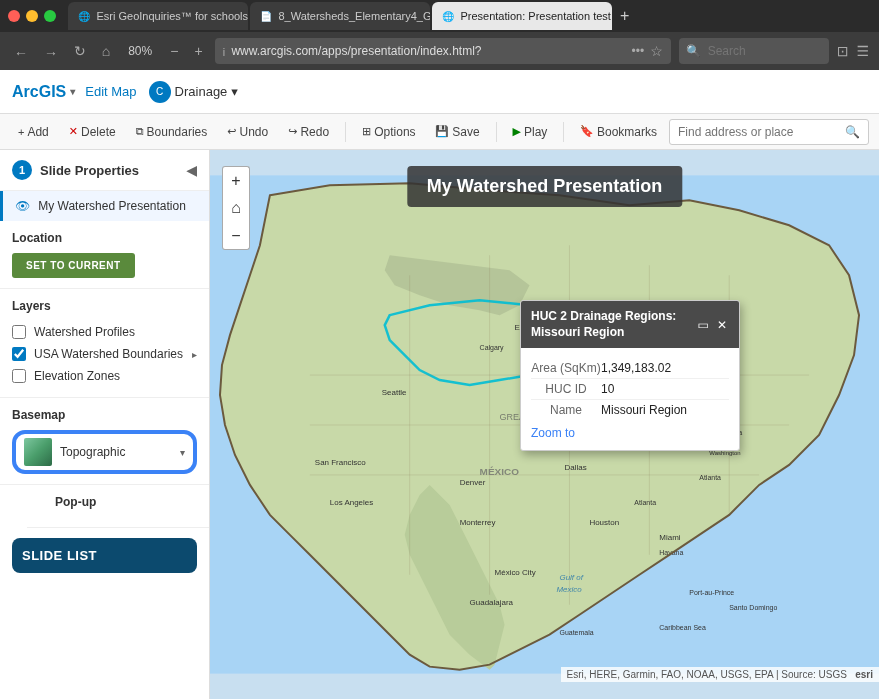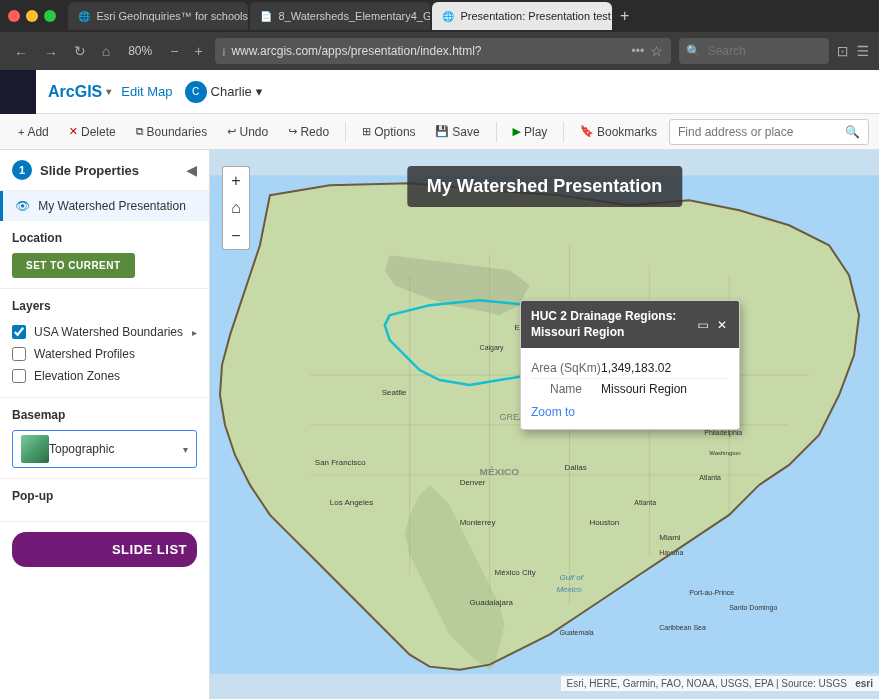--- a/index.html
+++ b/index.html
@@ -25,21 +25,21 @@
     .address-bar { flex: 1; display: flex; align-items: center; background: #555; border-radius: 4px; height: 26px; padding: 0 8px; gap: 6px; }
     .address-bar-url { color: #ddd; font-size: 12px; flex: 1; }
     .address-more { color: #aaa; font-size: 12px; }
     .address-star { color: #aaa; font-size: 14px; }
     .search-bar { display: flex; align-items: center; background: #555; border-radius: 4px; height: 26px; padding: 0 8px; gap: 6px; width: 150px; }
     .search-input { background: none; border: none; color: #ddd; font-size: 12px; flex: 1; outline: none; }
     .search-icon { color: #aaa; font-size: 12px; }
     .browser-icon-btn { background: none; border: none; color: #aaa; font-size: 14px; cursor: pointer; }
 
     
-    .app-header { display: flex; align-items: center; height: 44px; background: #fff; border-bottom: 1px solid #ddd; padding: 0 12px; gap: 10px; margin-left: 36px; }
+    .app-header { display: flex; align-items: center; height: 44px; background: #fff; border-bottom: 1px solid #ddd; padding: 0 12px; gap: 10px; }
     .app-logo { font-size: 16px; font-weight: bold; color: #0079c1; display: flex; align-items: center; gap: 4px; }
     .app-logo-arrow { font-size: 10px; color: #666; }
     .app-title { font-size: 14px; color: #333; flex: 1; }
     .header-actions { display: flex; align-items: center; gap: 12px; }
     .edit-map-btn { color: #0079c1; font-size: 13px; cursor: pointer; }
     .user-btn { display: flex; align-items: center; gap: 4px; color: #333; font-size: 13px; cursor: pointer; background: none; border: none; }
     .user-icon { background: #0079c1; color: white; width: 22px; height: 22px; border-radius: 50%; display: flex; align-items: center; justify-content: center; font-size: 10px; }
 
     
     .toolbar { display: flex; align-items: center; height: 36px; background: #f8f8f8; border-bottom: 1px solid #ddd; padding: 0 10px; gap: 4px; }
@@ -68,29 +68,29 @@
     .section-title { font-size: 12px; font-weight: 600; color: #333; margin-bottom: 8px; }
     .set-current-btn { background: #5a8a3c; color: white; border: none; padding: 7px 14px; border-radius: 3px; font-size: 10px; font-weight: bold; cursor: pointer; letter-spacing: 0.5px; }
 
     .layers-section { padding: 10px 12px; border-bottom: 1px solid #eee; }
     .layer-item { display: flex; align-items: center; padding: 4px 0; gap: 8px; }
     .layer-checkbox { width: 14px; height: 14px; accent-color: #0079c1; }
     .layer-label { font-size: 12px; color: #333; flex: 1; }
     .layer-arrow { color: #666; font-size: 10px; }
 
     .basemap-section { padding: 10px 12px; border-bottom: 1px solid #eee; }
-    .basemap-selector { display: flex; align-items: center; border: 1px solid #3b82f6; border-radius: 3px; padding: 4px 8px; cursor: pointer; gap: 0; }
+    .basemap-selector { display: flex; align-items: center; border: 4px solid #3b82f6; border-radius: 13px; padding: 4px 8px; cursor: pointer; gap: 8px; }
     .basemap-thumb { width: 28px; height: 28px; background: linear-gradient(135deg, #7ec8a0 0%, #4a9e6b 50%, #2d6b47 100%); border-radius: 2px; }
     .basemap-name { font-size: 12px; color: #333; flex: 1; }
     .basemap-arrow { color: #666; font-size: 10px; }
 
-    .popup-section { padding: 10px 12px; border-bottom: 1px solid #eee; }
+    .popup-section { padding: 10px 28px; border-bottom: 1px solid #eee; margin-left: 27px; }
     .popup-text { font-size: 12px; color: #555; line-height: 1.4; }
 
-    .slide-list-btn { margin: 10px 12px; background: #701a75; color: white; border: none; padding: 10px; border-radius: 14px; font-size: 13px; font-weight: bold; cursor: pointer; text-align: right; width: calc(100% - 24px); letter-spacing: 0.5px; }
+    .slide-list-btn { margin: 10px 12px; background: #0c4a6e; color: white; border: none; padding: 10px; border-radius: 8px; font-size: 13px; font-weight: bold; cursor: pointer; text-align: left; width: calc(100% - 24px); letter-spacing: 0.5px; }
 
     
     .map-area { flex: 1; position: relative; overflow: hidden; }
     .map-bg { width: 100%; height: 100%; background: #c8dff0; position: relative; }
 
     
     .map-svg { position: absolute; top: 0; left: 0; width: 100%; height: 100%; }
 
     
     .map-title { position: absolute; top: 16px; left: 50%; transform: translateX(-50%); background: rgba(50,50,50,0.85); color: white; padding: 10px 20px; border-radius: 4px; font-size: 18px; font-weight: bold; white-space: nowrap; z-index: 10; }
@@ -109,21 +109,21 @@
     .popup-controls { display: flex; gap: 4px; }
     .popup-ctrl { background: none; border: none; color: white; cursor: pointer; font-size: 12px; padding: 0 2px; }
     .popup-body { padding: 10px; }
     .popup-row { display: flex; padding: 3px 0; border-bottom: 1px solid #f0f0f0; }
     .popup-row:last-of-type { border-bottom: none; }
     .popup-key { color: #666; width: 70px; flex-shrink: 0; text-align: center; }
     .popup-val { color: #222; font-weight: 500; }
     .popup-link { color: #3b82f6; text-decoration: none; cursor: pointer; display: block; margin-top: 6px; }
 
     
-    .map-attribution { position: absolute; bottom: 8px; right: 0; background: rgba(255,255,255,0.8); font-size: 10px; color: #555; padding: 2px 6px; }
+    .map-attribution { position: absolute; bottom: 17px; right: 0; background: rgba(255,255,255,0.8); font-size: 10px; color: #555; padding: 2px 6px; }
   </style>
 </head>
 <body>
 
 <div class="browser-chrome">
   <div class="tab-bar">
     <div class="traffic-lights">
       <div class="traffic-light tl-red"></div>
       <div class="traffic-light tl-yellow"></div>
       <div class="traffic-light tl-green"></div>
@@ -170,21 +170,21 @@
 
 <div class="app-header">
   <div class="app-logo">
     <span>ArcGIS</span>
     <span class="app-logo-arrow">▾</span>
   </div>
   <div class="header-actions">
     <span class="edit-map-btn">Edit Map</span>
     <button class="user-btn">
       <div class="user-icon">C</div>
-      <span>Charlie</span>
+      <span>Drainage</span>
       <span>▾</span>
     </button>
   </div>
 </div>
 
 <div class="toolbar">
   <button class="toolbar-btn">
     <span class="icon">+</span>
     <span>Add</span>
   </button>
@@ -244,27 +244,27 @@
     </div>
 
     <div class="section">
       <div class="section-title">Location</div>
       <button class="set-current-btn">SET TO CURRENT</button>
     </div>
 
     <div class="layers-section">
       <div class="section-title">Layers</div>
       <div class="layer-item">
+        <input type="checkbox" class="layer-checkbox" style="">
+        <span class="layer-label">Watershed Profiles</span>
+      </div>
+      <div class="layer-item">
         <input type="checkbox" class="layer-checkbox" checked="" style="">
         <span class="layer-label">USA Watershed Boundaries</span>
         <span class="layer-arrow">▸</span>
-      </div>
-      <div class="layer-item">
-        <input type="checkbox" class="layer-checkbox" style="">
-        <span class="layer-label">Watershed Profiles</span>
       </div>
       <div class="layer-item">
         <input type="checkbox" class="layer-checkbox" style="">
         <span class="layer-label">Elevation Zones</span>
       </div>
     </div>
 
     <div class="basemap-section">
       <div class="section-title">Basemap</div>
       <div class="basemap-selector">
@@ -361,20 +361,24 @@
             <button class="popup-ctrl">▭</button>
             <button class="popup-ctrl">✕</button>
           </div>
         </div>
         <div class="popup-body">
           <div class="popup-row">
             <span class="popup-key">Area (SqKm)</span>
             <span class="popup-val">1,349,183.02</span>
           </div>
           <div class="popup-row">
+            <span class="popup-key">HUC ID</span>
+            <span class="popup-val">10</span>
+          </div>
+          <div class="popup-row">
             <span class="popup-key">Name</span>
             <span class="popup-val">Missouri Region</span>
           </div>
           <a class="popup-link">Zoom to</a>
         </div>
       </div>
 
       <div class="map-attribution">
         <span>Esri, HERE, Garmin, FAO, NOAA, USGS, EPA | Source: USGS</span>
         &nbsp;&nbsp;<strong>esri</strong>

